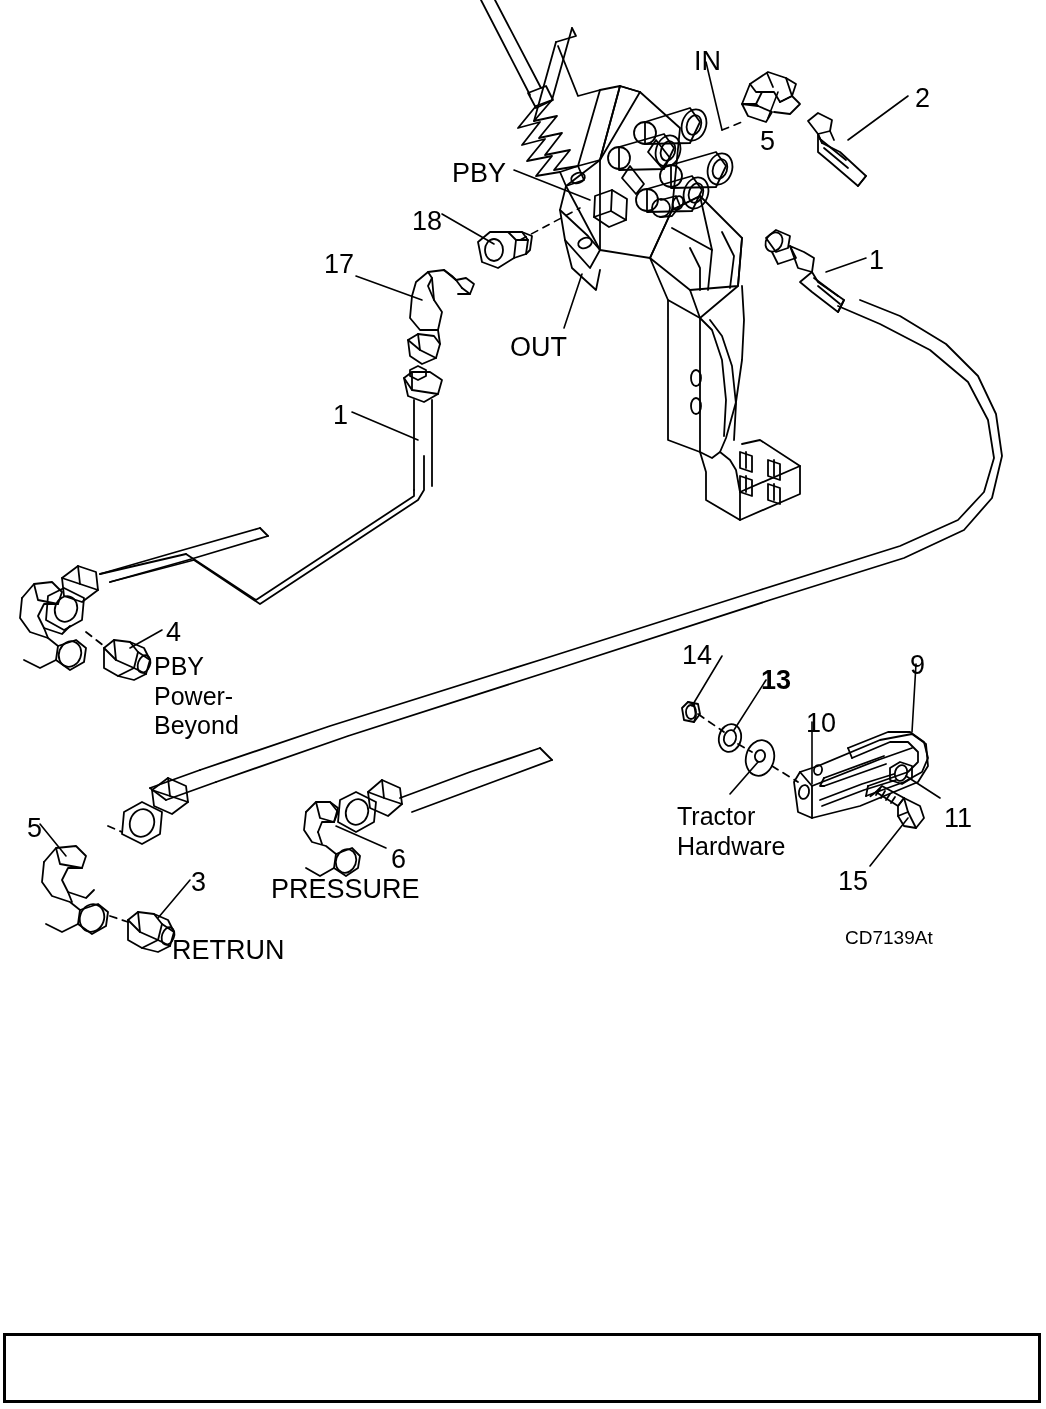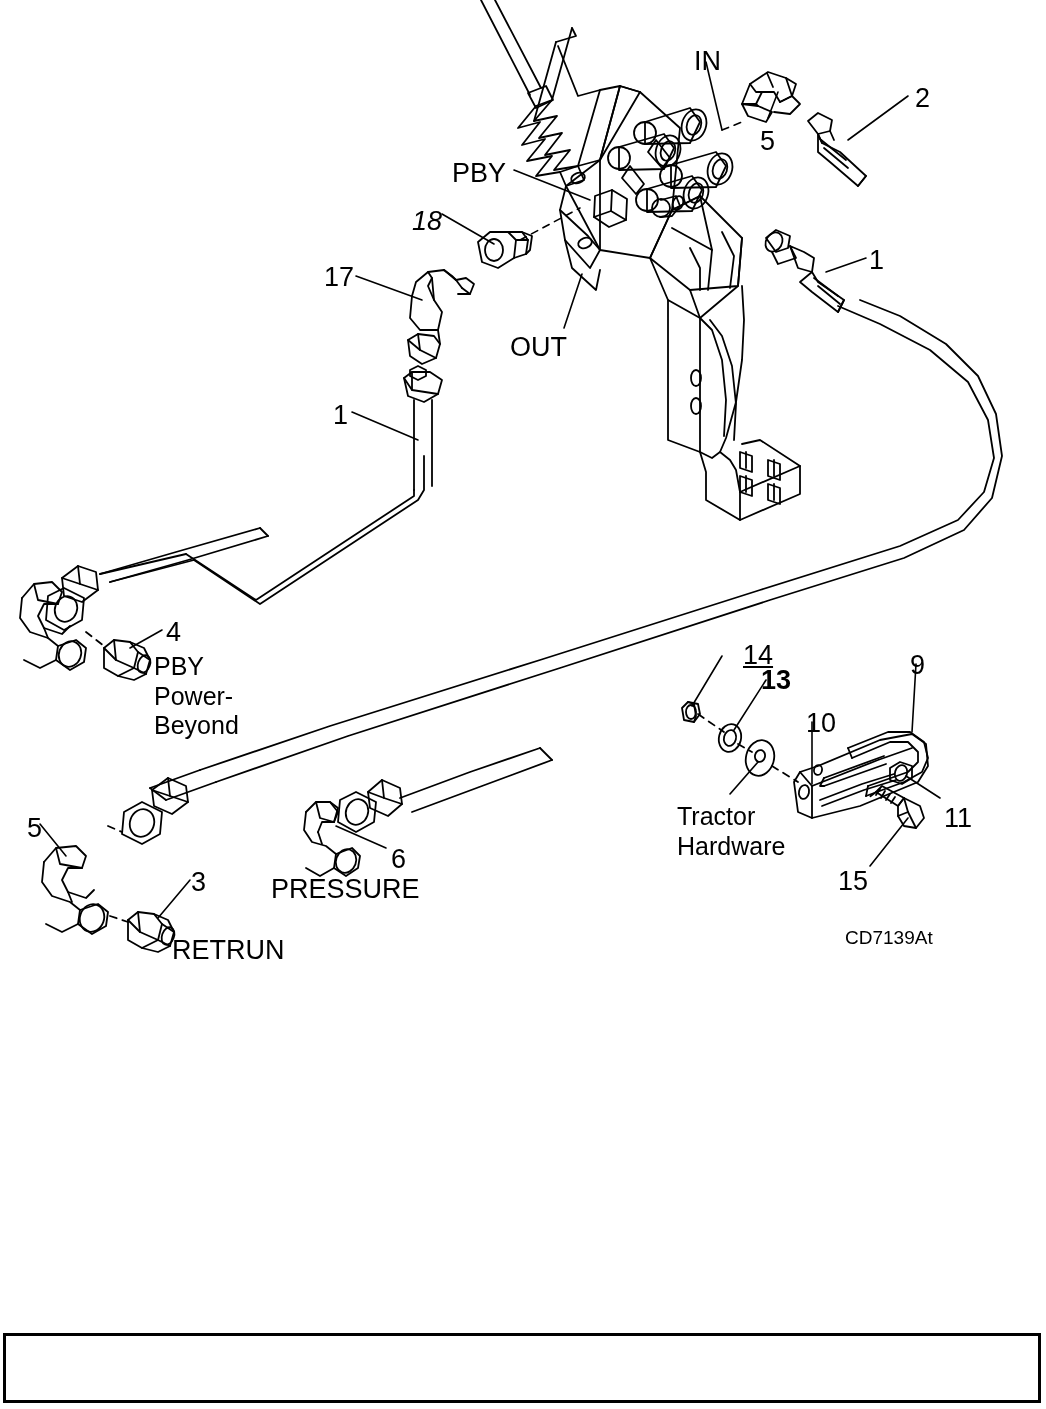--- a/index.html
+++ b/index.html
@@ -434,26 +434,26 @@
   <div class="lbl port-lbl" style="left:172px; top:935px;">RETRUN</div>
 
   <div class="lbl note-lbl" style="left:154px; top:652px;">PBY
 Power-
 Beyond</div>
   <div class="lbl note-lbl" style="left:653px; top:802px;margin-left:24px;">Tractor
 Hardware</div>
 
   <div class="lbl callout-num" style="left:915px; top:83px;">2</div>
   <div class="lbl callout-num" style="left:760px; top:126px;">5</div>
-  <div class="lbl callout-num" style="left:412px; top:206px;font-style:italic;">18</div>
+  <div class="lbl callout-num" style="left:412px; top:206px;">18</div>
   <div class="lbl callout-num" style="left:869px; top:245px;">1</div>
-  <div class="lbl callout-num" style="left:324px; top:262px;">17</div>
+  <div class="lbl callout-num" style="left:324px; top:249px;">17</div>
   <div class="lbl callout-num" style="left:333px; top:400px;">1</div>
   <div class="lbl callout-num" style="left:166px; top:617px;">4</div>
-  <div class="lbl callout-num" style="left:743px; top:640px;text-decoration:underline;">14</div>
+  <div class="lbl callout-num" style="left:682px; top:640px;">14</div>
   <div class="lbl callout-num" style="left:761px; top:665px;font-weight:bold;">13</div>
   <div class="lbl callout-num" style="left:910px; top:650px;">9</div>
   <div class="lbl callout-num" style="left:806px; top:708px;">10</div>
   <div class="lbl callout-num" style="left:944px; top:803px;">11</div>
   <div class="lbl callout-num" style="left:27px;  top:813px;">5</div>
   <div class="lbl callout-num" style="left:391px; top:844px;">6</div>
   <div class="lbl callout-num" style="left:838px; top:866px;">15</div>
   <div class="lbl callout-num" style="left:191px; top:867px;">3</div>
 
   <div class="lbl code-lbl" style="left:845px; top:927px;text-align:center;">CD7139At</div>

